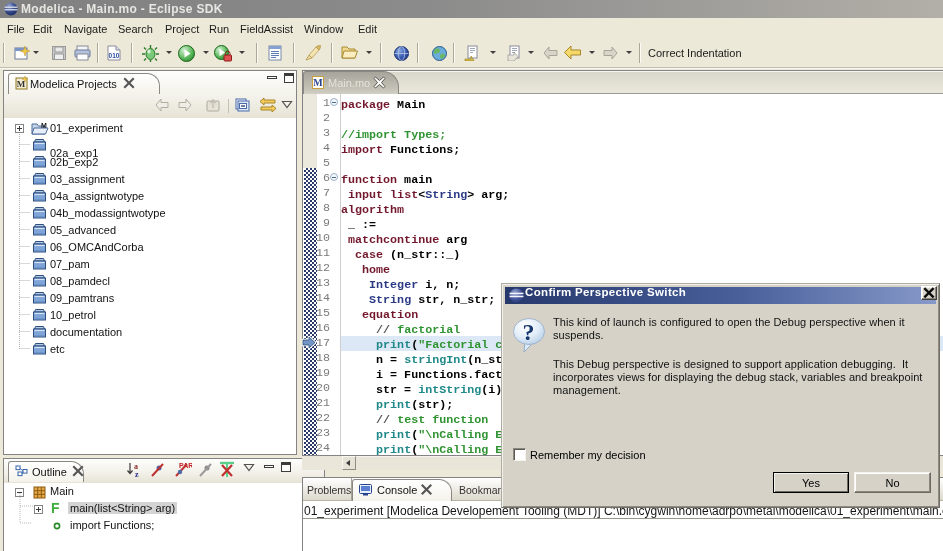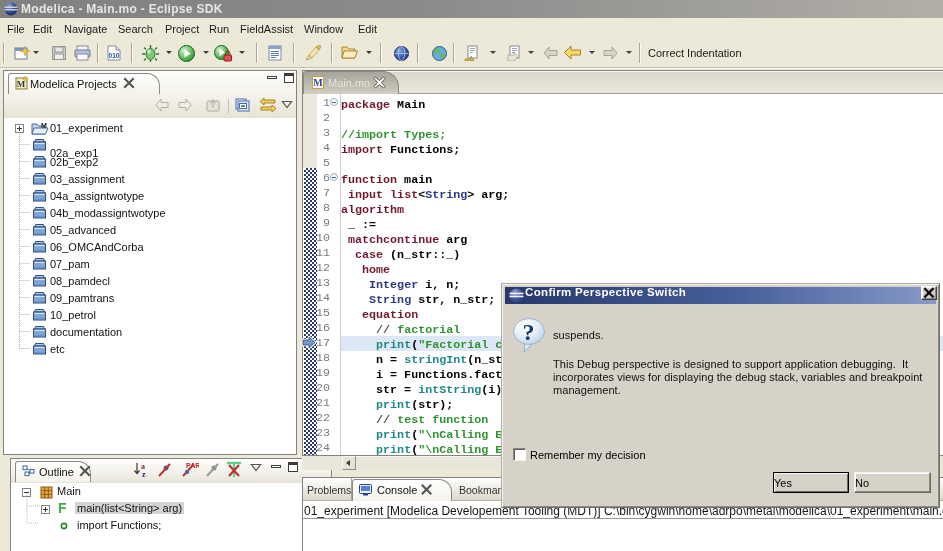--- a/index.html
+++ b/index.html
@@ -43,21 +43,21 @@
   background:linear-gradient(to right,#26386c,#49609b 55%,#8799c9)}
 #dtitletxt{position:absolute;left:23px;top:2px;color:#fff;font-weight:bold;font-size:11.5px;letter-spacing:0.35px}
 #dclose{position:absolute;right:2px;top:2px;width:16px;height:14px;background:#d6d2c8;
   border:1px solid #404040;border-top-color:#fff;border-left-color:#fff;
   box-shadow:inset -1px -1px 0 #8a887e,inset 1px 1px 0 #f4f3ee}
 .dlgline{position:absolute;left:51px;font-size:11px;color:#111;letter-spacing:0.05px}
 #chk{position:absolute;left:11px;top:164px;width:13px;height:13px;background:#fff;
   border:1px solid #8a887e;border-bottom-color:#f4f3ee;border-right-color:#f4f3ee;
   box-shadow:inset 1px 1px 0 #5c5a52}
 #chklab{position:absolute;left:28px;top:165px;font-size:11px}
-.btn{position:absolute;top:188px;height:21px;background:#d6d2c8;font-size:11px;line-height:20px}
+.btn{position:absolute;top:188px;height:21px;background:#d6d2c8;text-align:center;font-size:11px;line-height:20px}
 #byes{left:271px;width:76px;border:1px solid #000;box-shadow:inset 1px 1px 0 #f4f3ee,inset -1px -1px 0 #6d6a63}
 #bno{left:352px;width:77px;border:1px solid #6d6a63;border-top-color:#f4f3ee;border-left-color:#f4f3ee;box-shadow:inset -1px -1px 0 #8a887e,inset 1px 1px 0 #fff}
 .ticon{position:absolute;top:7px}
 .hicon{position:absolute}
 </style></head>
 <body>
 <div class="abs" id="titlebar"></div>
 <div class="abs" id="titletxt">Modelica - Main.mo - Eclipse SDK</div>
 <svg class="abs" style="left:4px;top:2px" width="14" height="14" viewBox="0 0 14 14">
   <defs>
@@ -353,21 +353,21 @@
     </svg>
     <svg class="abs" style="left:28px;top:224px" width="15" height="13" viewBox="0 0 15 13">
       <path d="M3.5 1.5 L11.5 1.5 L12.5 4 L2.5 4 Z" fill="#b5cbe8" stroke="#2e4e7e"></path>
       <rect x="1.5" y="4" width="12" height="8" fill="#7fa5d8" stroke="#2e4e7e"></rect>
       <path d="M2.5 5.5 H12.5" stroke="#d4e2f2" stroke-width="1.2"></path>
       <path d="M2.5 11 H12.5" stroke="#5a82b8" stroke-width="1"></path>
     </svg>
   </div>
 </div>
 
-<div class="panel" id="opanel" style="left:10px;top:458px;width:322px;height:94px">
+<div class="panel" id="opanel" style="left:3px;top:458px;width:322px;height:94px">
   <div class="phead" style="height:24px"></div>
   <div class="vtab" style="left:4px;top:2px;width:76px;height:21px"></div>
   <svg class="abs" style="left:11px;top:6px" width="13" height="12" viewBox="0 0 13 12">
     <rect x="1" y="1" width="4" height="3.6" fill="#fff" stroke="#3864a8"></rect>
     <rect x="3" y="7" width="4" height="3.6" fill="#fff" stroke="#3864a8"></rect>
     <rect x="8" y="4.5" width="4" height="3.6" fill="#fff" stroke="#3864a8"></rect>
     <path d="M5 3 L8 6 M7 9 L8 6.5" stroke="#3864a8" stroke-width="0.8" fill="none"></path>
   </svg>
   <span class="abs" style="left:28px;top:7px;font-size:11px;color:#111">Outline</span>
   <svg class="hicon" style="left:68px;top:6px" width="12" height="12" viewBox="0 0 12 12">
@@ -553,20 +553,21 @@
         <radialGradient id="qg" cx="0.38" cy="0.3" r="0.95">
       <stop offset="0" stop-color="#ffffff"></stop>
           <stop offset="0.45" stop-color="#e2edf8"></stop>
           <stop offset="1" stop-color="#9dbede"></stop>
     </radialGradient>
       </defs>
     <path d="M13 24 L12 35 L22 25 Z" fill="#dcE9f6" stroke="#98aec8" stroke-width="1"></path>
     <ellipse cx="17" cy="14.5" rx="15.5" ry="13" fill="url(#qg)" stroke="#a0b4cc" stroke-width="1"></ellipse>
     <text x="16.5" y="22.5" text-anchor="middle" font-family="Liberation Serif" font-size="24" font-weight="bold" fill="#16366c">?</text>
   </svg>
+  <div class="dlgline" style="top:32px">This kind of launch is configured to open the Debug perspective when it</div>
   <div class="dlgline" style="top:45px">suspends.</div>
   <div class="dlgline" style="top:87px">incorporates views for displaying the debug stack, variables and breakpoint</div>
   <div class="dlgline" style="top:74px">This Debug perspective is designed to support application debugging.&nbsp; It</div>
   <div class="dlgline" style="top:100px">management.</div>
   <div id="chk"></div>
   <div id="chklab">Remember my decision</div>
   <div class="btn" id="byes">Yes</div>
   <div class="btn" id="bno">No</div>
 </div>
 

